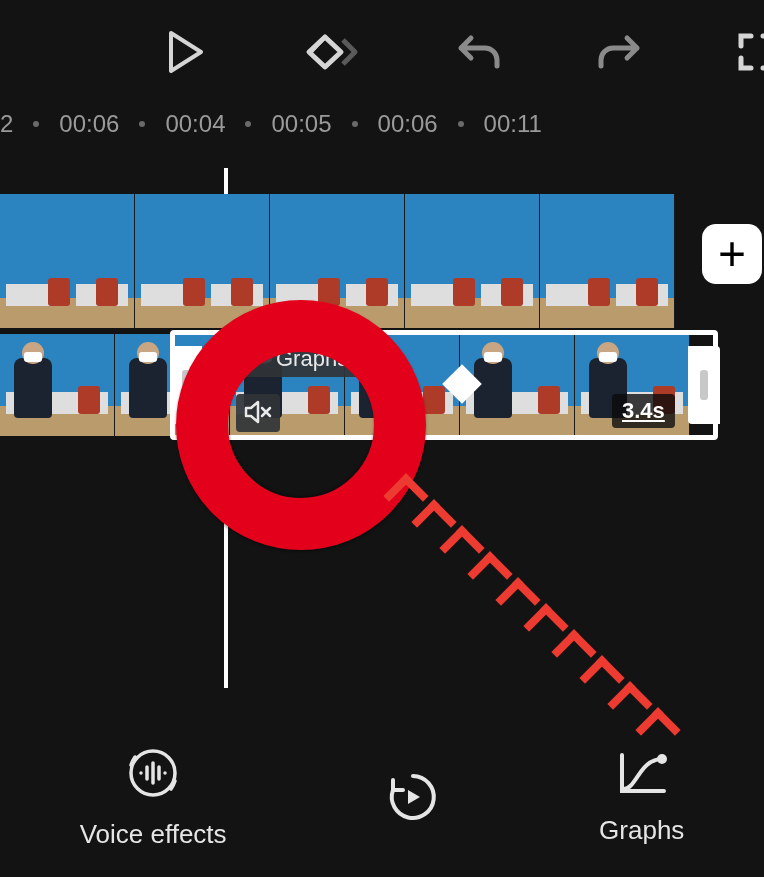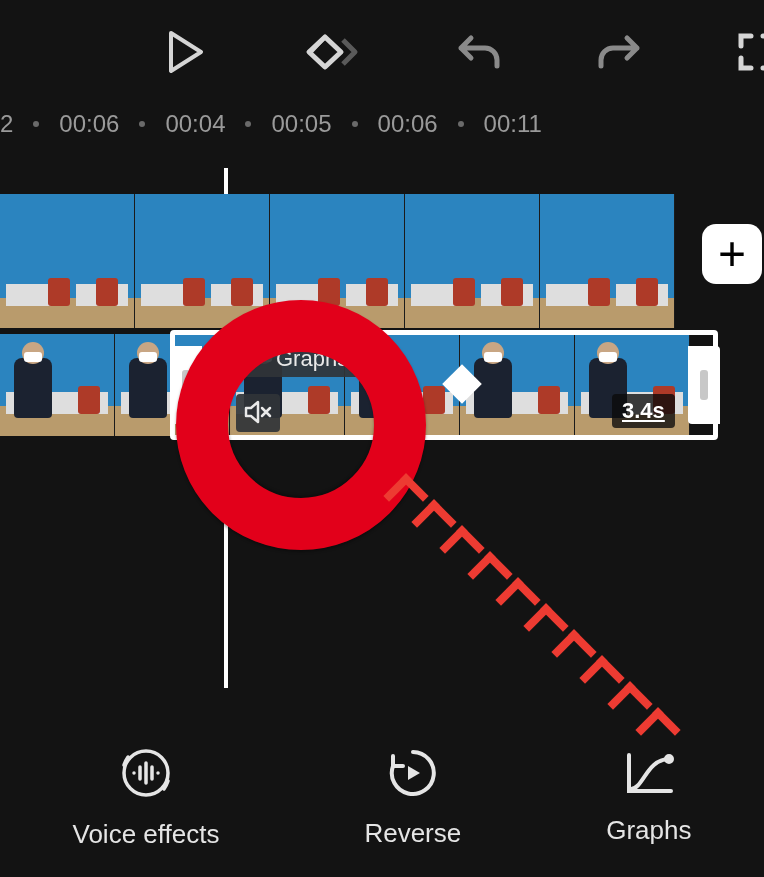--- a/index.html
+++ b/index.html
@@ -469,21 +469,20 @@
 
 
   <div class="tool">
     <span>
       <svg width="54" height="54" viewBox="0 0 54 54" fill="none" stroke="#e5e5e5" stroke-width="4" stroke-linecap="round">
         <path d="M27 6 a21 21 0 1 1 -20 14"></path>
         <path d="M7 10 v10 h10"></path>
         <path d="M22 20 L34 27 L22 34 Z" fill="#e5e5e5" stroke="none"></path>
       </svg>
     </span>
-    <span>Reverse</span>
   </div>
 
 
   <div class="tool">
     <span>
       <svg width="52" height="48" viewBox="0 0 52 48" fill="none" stroke="#e5e5e5" stroke-width="4" stroke-linecap="round">
         <path d="M6 6 V42 H48"></path>
         <path d="M8 40 C20 40 24 10 46 10"></path>
         <circle cx="46" cy="10" r="3" fill="#e5e5e5"></circle>
       </svg>

